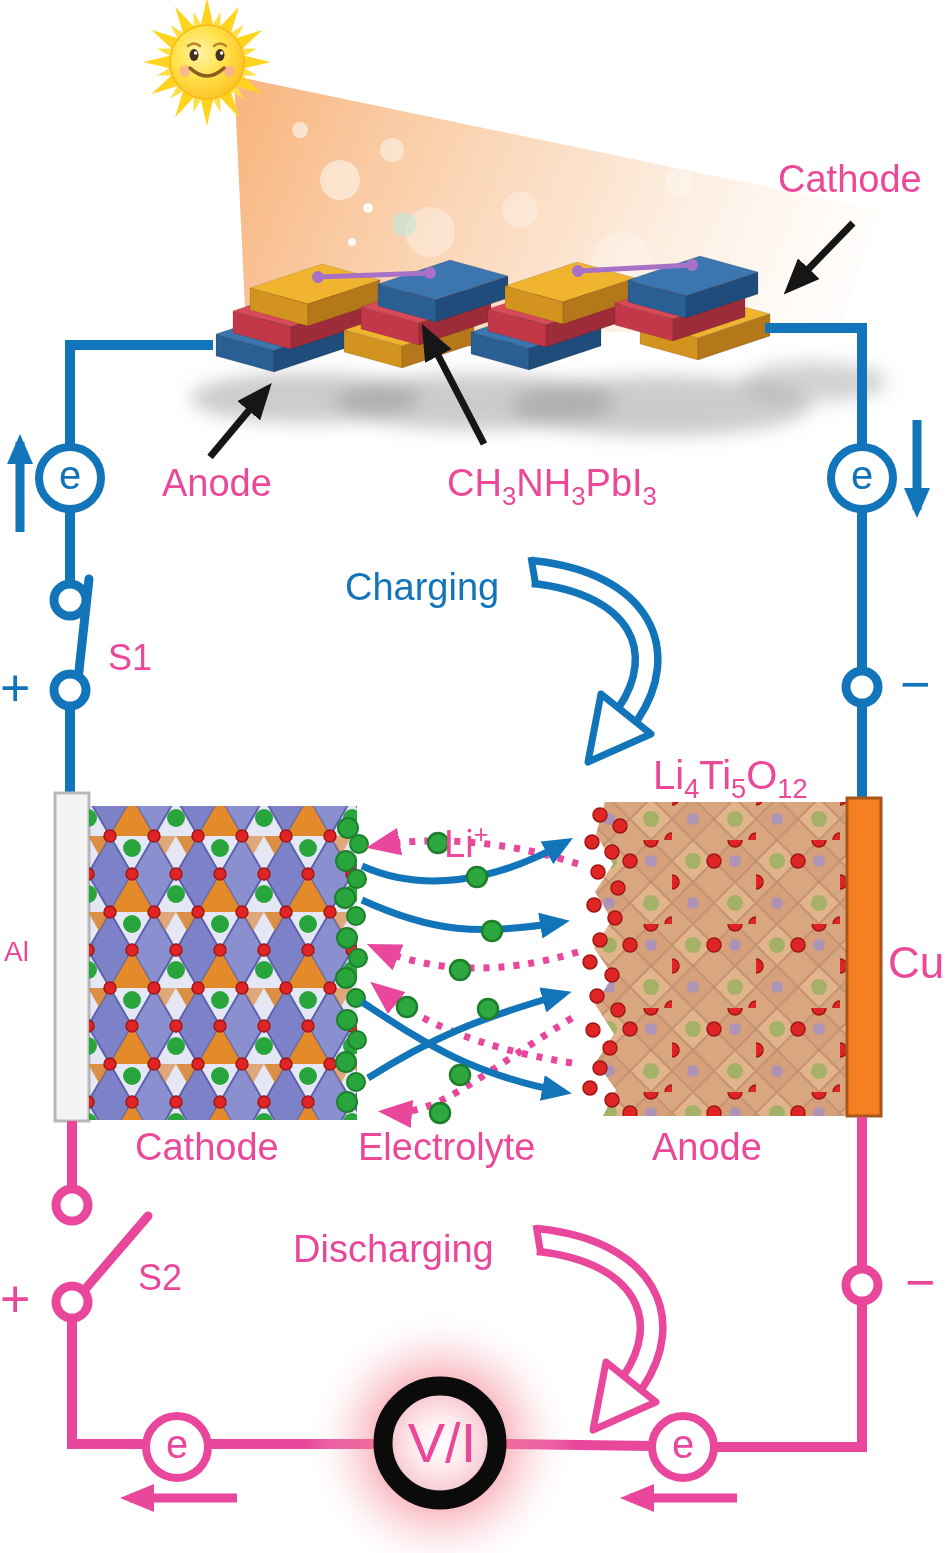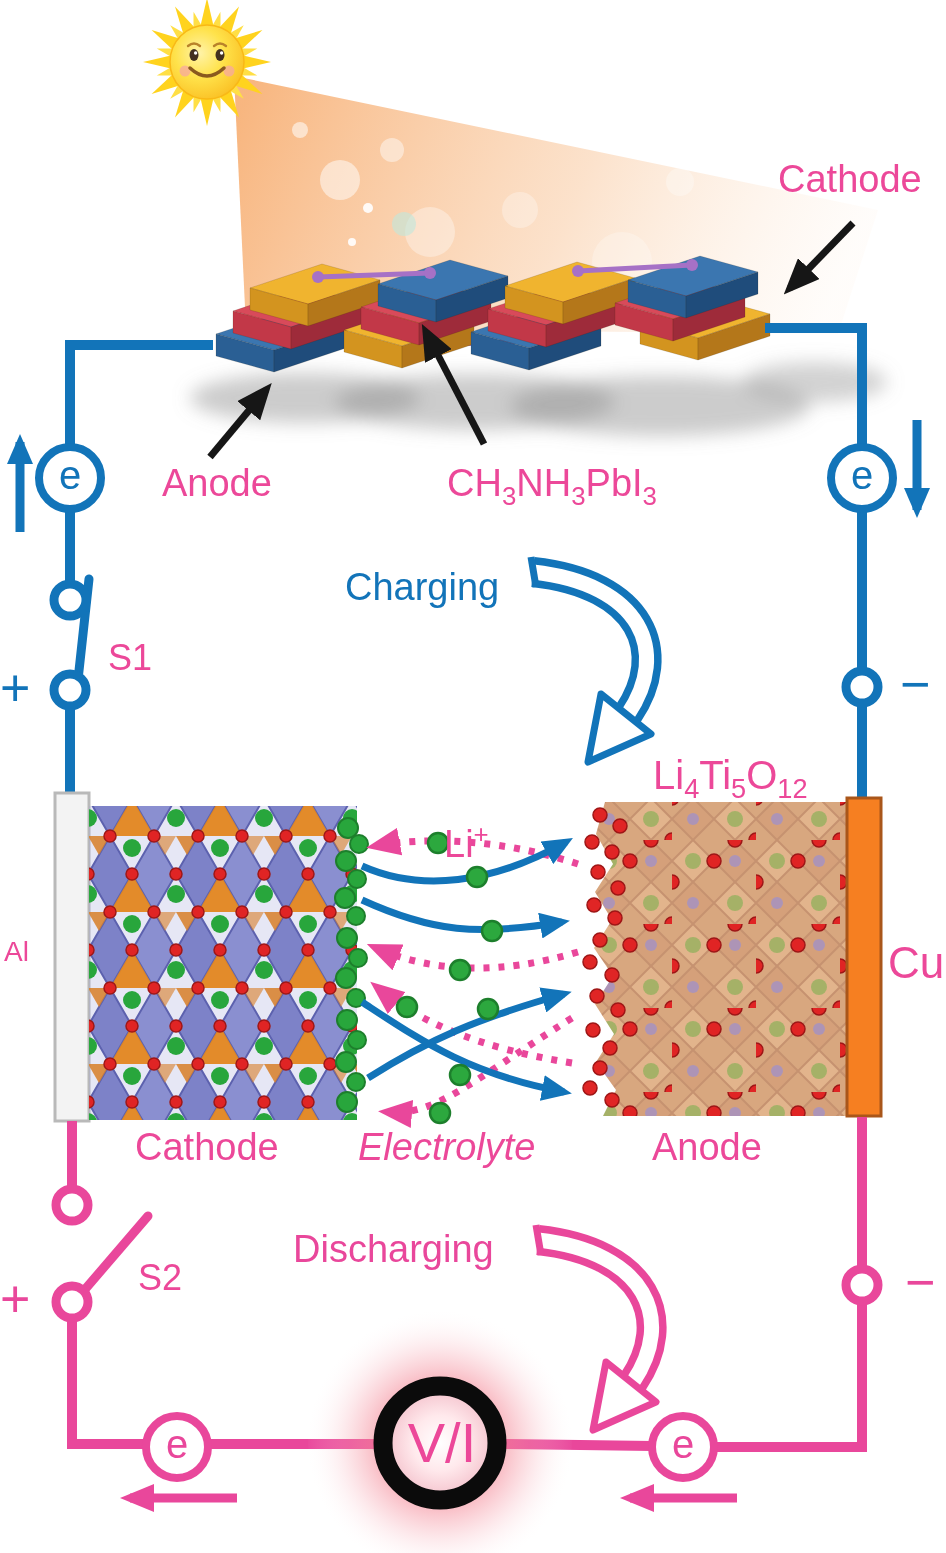--- a/index.html
+++ b/index.html
@@ -352,21 +352,21 @@
 <div class="lbl blue sign" style="left:0px; top:662px;">+</div>
 <div class="lbl blue sign" style="left:900px; top:658px;">−</div>
 <div class="e-lbl blue" style="left:70px; top:478px;">e</div>
 <div class="e-lbl blue" style="left:862px; top:478px;">e</div>
 
 <div class="lbl" style="left:444px; top:786px;margin-top:36px;"><span>Li</span><sup>+</sup></div>
 <div class="lbl" style="left:653px; top:755px; font-size:40px;"><span>Li</span><sub>4</sub><span>Ti</span><sub>5</sub><span>O</span><sub>12</sub></div>
 <div class="lbl" style="left:4px; top:938px; font-size:28px;text-align:right;">Al</div>
 <div class="lbl" style="left:888px; top:941px; font-size:44px;">Cu</div>
 <div class="lbl" style="left:135px; top:1128px;">Cathode</div>
-<div class="lbl" style="left:358px; top:1128px;font-style:italic;">Electrolyte</div>
+<div class="lbl" style="left:358px; top:1128px;">Electrolyte</div>
 <div class="lbl" style="left:652px; top:1128px;">Anode</div>
 
 <div class="lbl pink" style="left:293px; top:1230px;">Discharging</div>
 <div class="lbl sm" style="left:138px; top:1260px;text-align:center;">S2</div>
 <div class="lbl pink sign" style="left:0px; top:1273px;">+</div>
 <div class="lbl pink sign" style="left:905px; top:1256px;">−</div>
 <div class="e-lbl pink" style="left:177px; top:1447px;">e</div>
 <div class="e-lbl pink" style="left:683px; top:1447px;">e</div>
 <div class="lbl ctr" style="left:442px; top:1443px; font-size:56px; position:absolute;">V/I</div>
 

